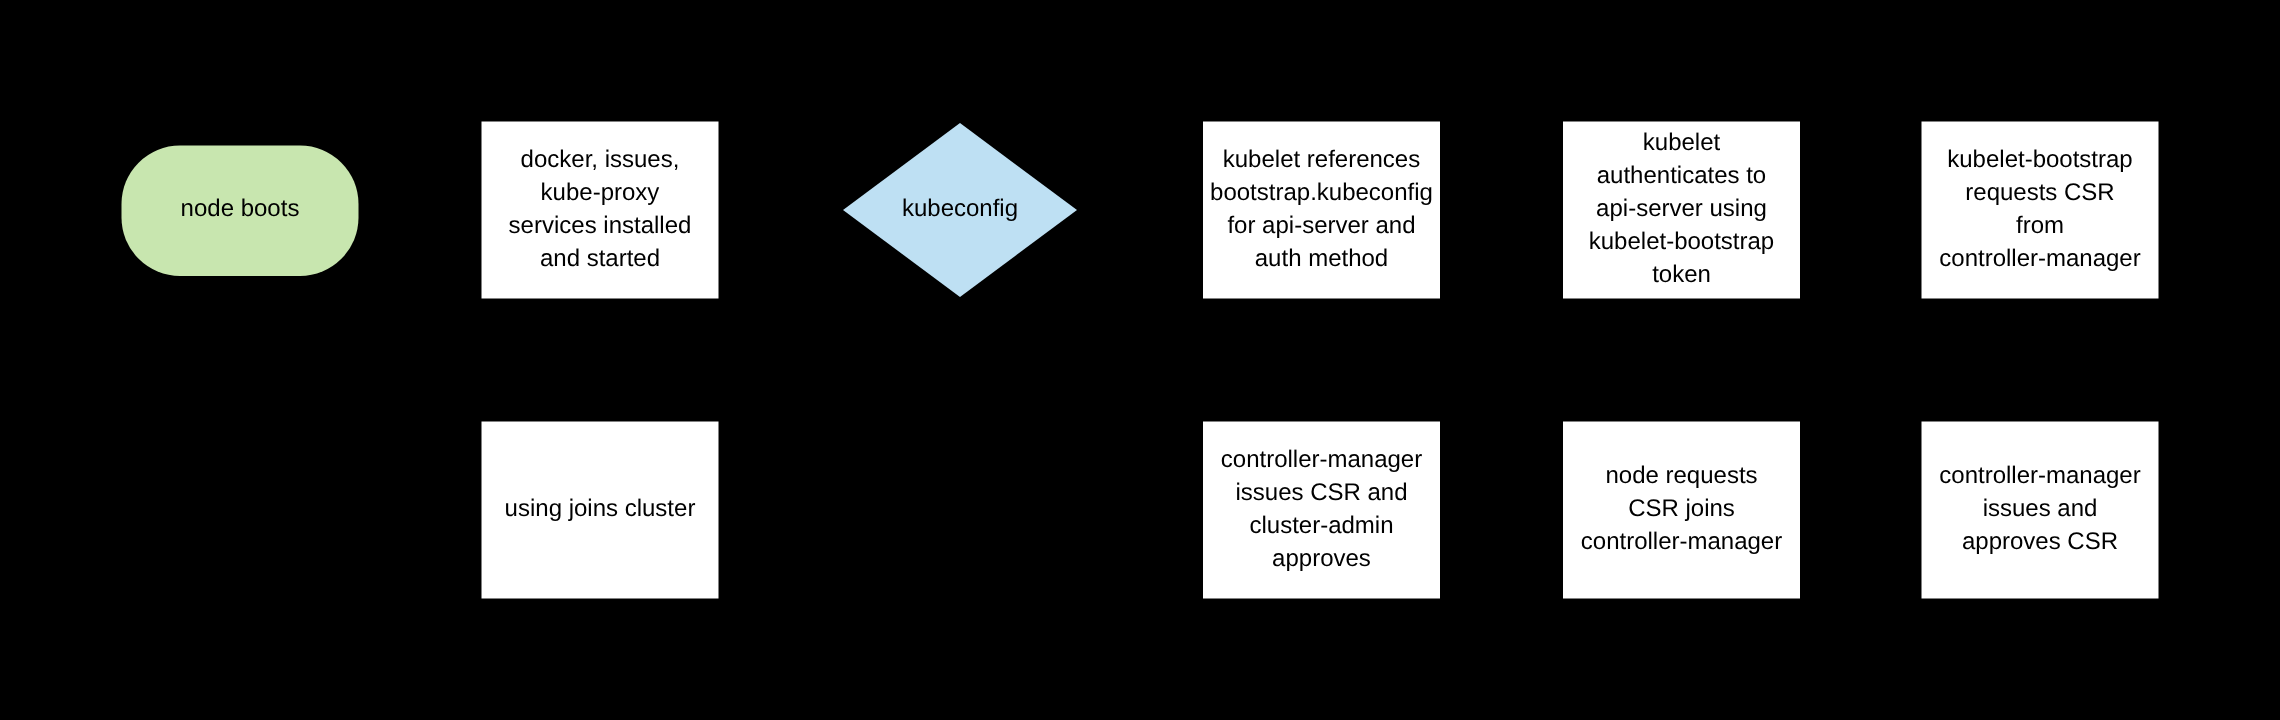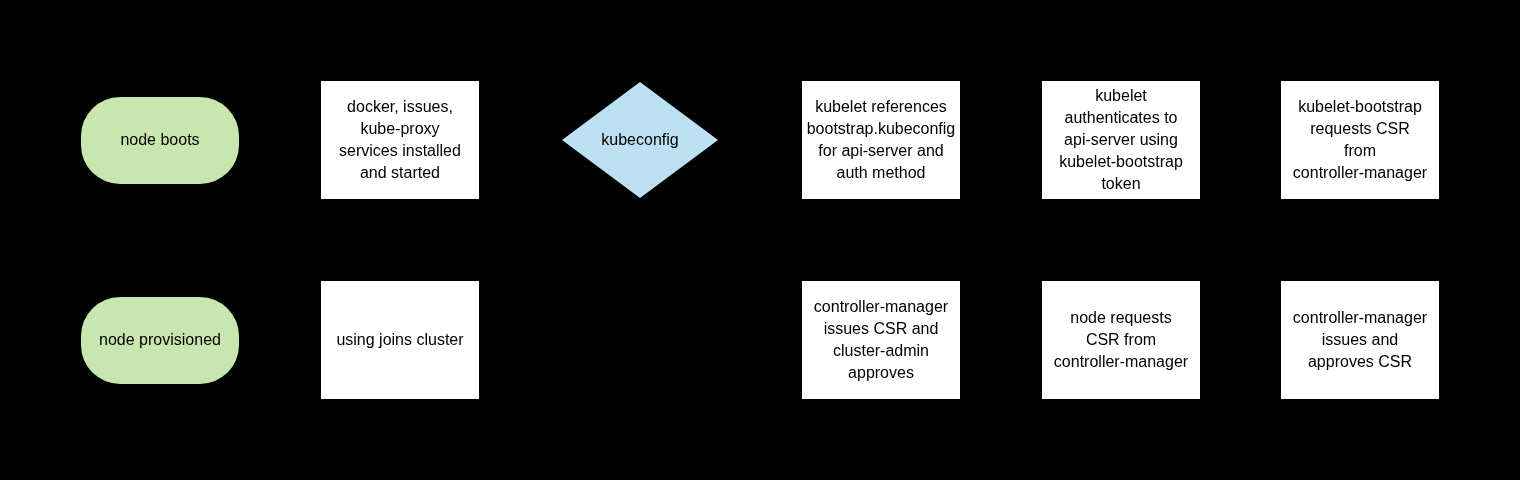--- a/index.html
+++ b/index.html
@@ -109,46 +109,41 @@
 
   <div class="cell r0 c5">
     <div class="shape process">
       <span class="label">kubelet-bootstrap
 requests CSR
 from
 controller-manager</span>
     </div>
   </div>
 
-  <div class="cell r1 c0">
-    <div class="shape terminator">
-      <span class="label">node provisioned</span>
-    </div>
-  </div>
 
   <div class="cell r1 c1">
     <div class="shape process">
       <span class="label">using joins cluster</span>
     </div>
   </div>
 
 
   <div class="cell r1 c3">
     <div class="shape process">
       <span class="label">controller-manager
 issues CSR and
 cluster-admin
 approves</span>
     </div>
   </div>
 
   <div class="cell r1 c4">
     <div class="shape process">
       <span class="label">node requests
-CSR from
+CSR joins
 controller-manager</span>
     </div>
   </div>
 
   <div class="cell r1 c5">
     <div class="shape process">
       <span class="label">controller-manager
 issues and
 approves CSR</span>
     </div>

